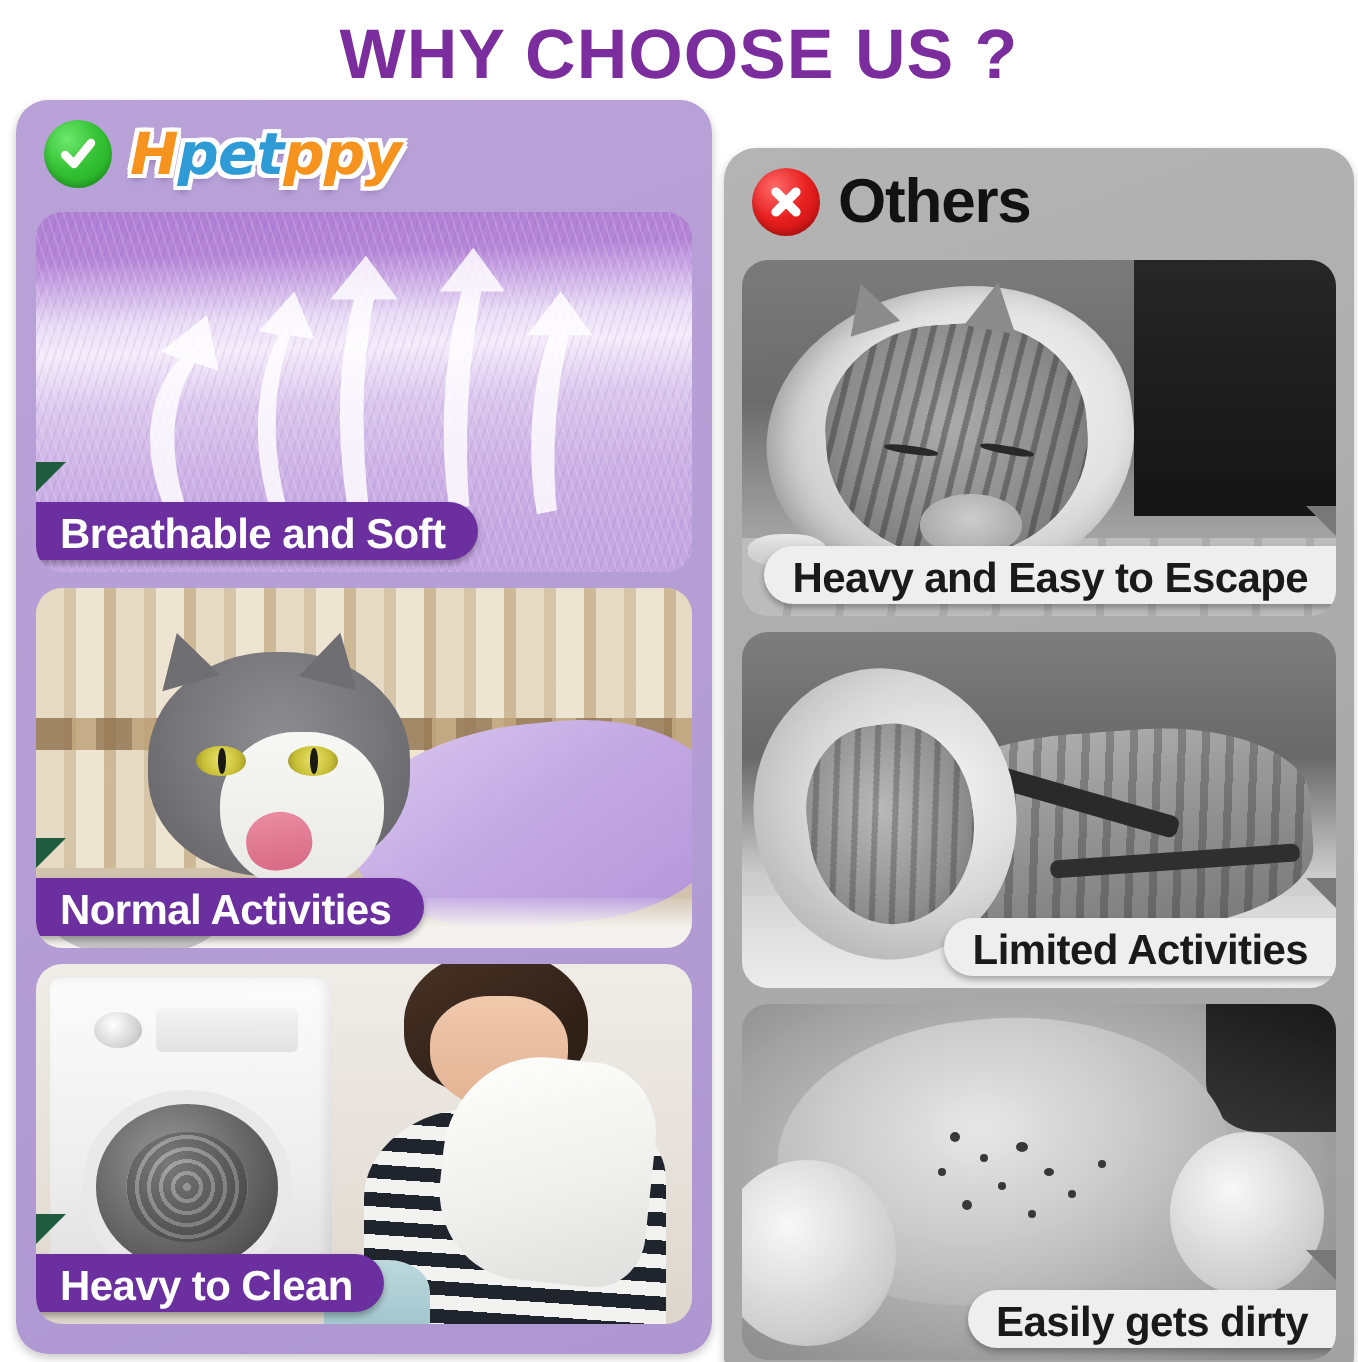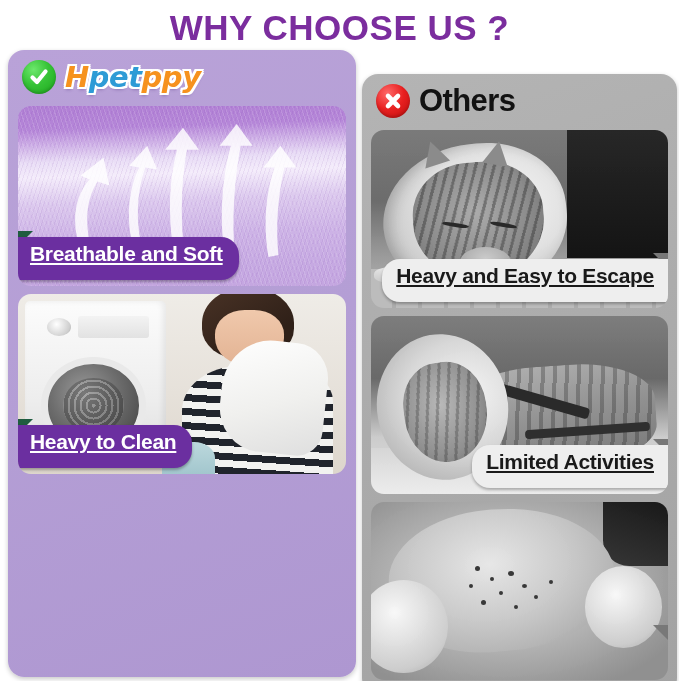--- a/index.html
+++ b/index.html
@@ -129,28 +129,27 @@
   .col-others .panels{ padding-top: 2px; }
 
   .photo { position: absolute; inset: 0; }
   .gray  { filter: grayscale(1) contrast(1.05); }
 
   
   .caption {
     position: absolute;
     bottom: 6px;
     display: inline-block;
-    padding: 5px 16px 14px 14px;
+    padding: 5px 16px 0 14px;
     font-size: 21px;
     font-weight: bold;
     letter-spacing: -0.3px;
     white-space: nowrap;
     z-index: 6;
     font-family: "Liberation Sans", sans-serif;
-    text-decoration: underline;
   }
   .caption-left {
     left: -2px;
     color: #ffffff;
     background: #6B2FA0;
     border-radius: 0 18px 18px 0;
     box-shadow: 0 2px 3px rgba(0,0,0,0.3);
   }
   .caption-right {
     right: -2px;
@@ -497,20 +496,38 @@
             <path d="M118 150 C108 118, 110 86, 122 62 L112 60 L130 40 L140 64 L128 62 C119 88, 118 118, 126 148 Z"></path>
             <path d="M158 156 C150 112, 152 74, 160 44 L148 44 L166 22 L182 44 L170 44 C164 76, 163 114, 168 154 Z"></path>
             <path d="M208 150 C202 110, 206 70, 214 40 L203 40 L220 18 L236 40 L224 40 C218 72, 215 112, 218 148 Z"></path>
             <path d="M252 152 C246 118, 250 86, 258 62 L247 62 L264 40 L280 62 L268 62 C262 88, 259 120, 262 150 Z"></path>
           </g>
         </svg>
         <span class="fold fold-left"></span>
         <span class="caption caption-left">Breathable and Soft</span>
       </div>
 
+      <div class="panel">
+        <div class="photo scene-suit">
+          <div class="curtain"></div>
+          <div class="curtain-band"></div>
+          <div class="cat-body-suit"></div>
+          <div class="rug"></div>
+          <div class="cat-head-gw"></div>
+          <div class="ear-l"></div>
+          <div class="ear-r"></div>
+          <div class="cat-face-white"></div>
+          <div class="eye eye-l"></div>
+          <div class="eye eye-r"></div>
+          <div class="tongue"></div>
+          <div class="bowl"></div>
+        </div>
+        <span class="fold fold-left"></span>
+        <span class="caption caption-left">Normal Activities</span>
+      </div>
 
       <div class="panel">
         <div class="photo scene-laundry">
           <div class="washer">
             <div class="washer-panel"></div>
             <div class="washer-knob"></div>
             <div class="washer-door">
               <div class="washer-drum"></div>
             </div>
           </div>
@@ -583,18 +600,19 @@
             <span style="left:37%;top:55%;width:5px;height:5px;"></span>
             <span style="left:55%;top:52%;width:4px;height:4px;"></span>
             <span style="left:48%;top:58%;width:4px;height:4px;"></span>
             <span style="left:60%;top:44%;width:4px;height:4px;"></span>
             <span style="left:33%;top:46%;width:4px;height:4px;"></span>
           </div>
           <div class="fur-tuft" style="left:-4%;top:44%;width:30%;height:52%;"></div>
           <div class="fur-tuft" style="right:2%;top:36%;width:26%;height:46%;"></div>
         </div>
         <span class="fold fold-right"></span>
+        <span class="caption caption-right">Easily gets dirty</span>
       </div>
 
     </div>
   </div>
 
 </div>
 
 </body></html>

